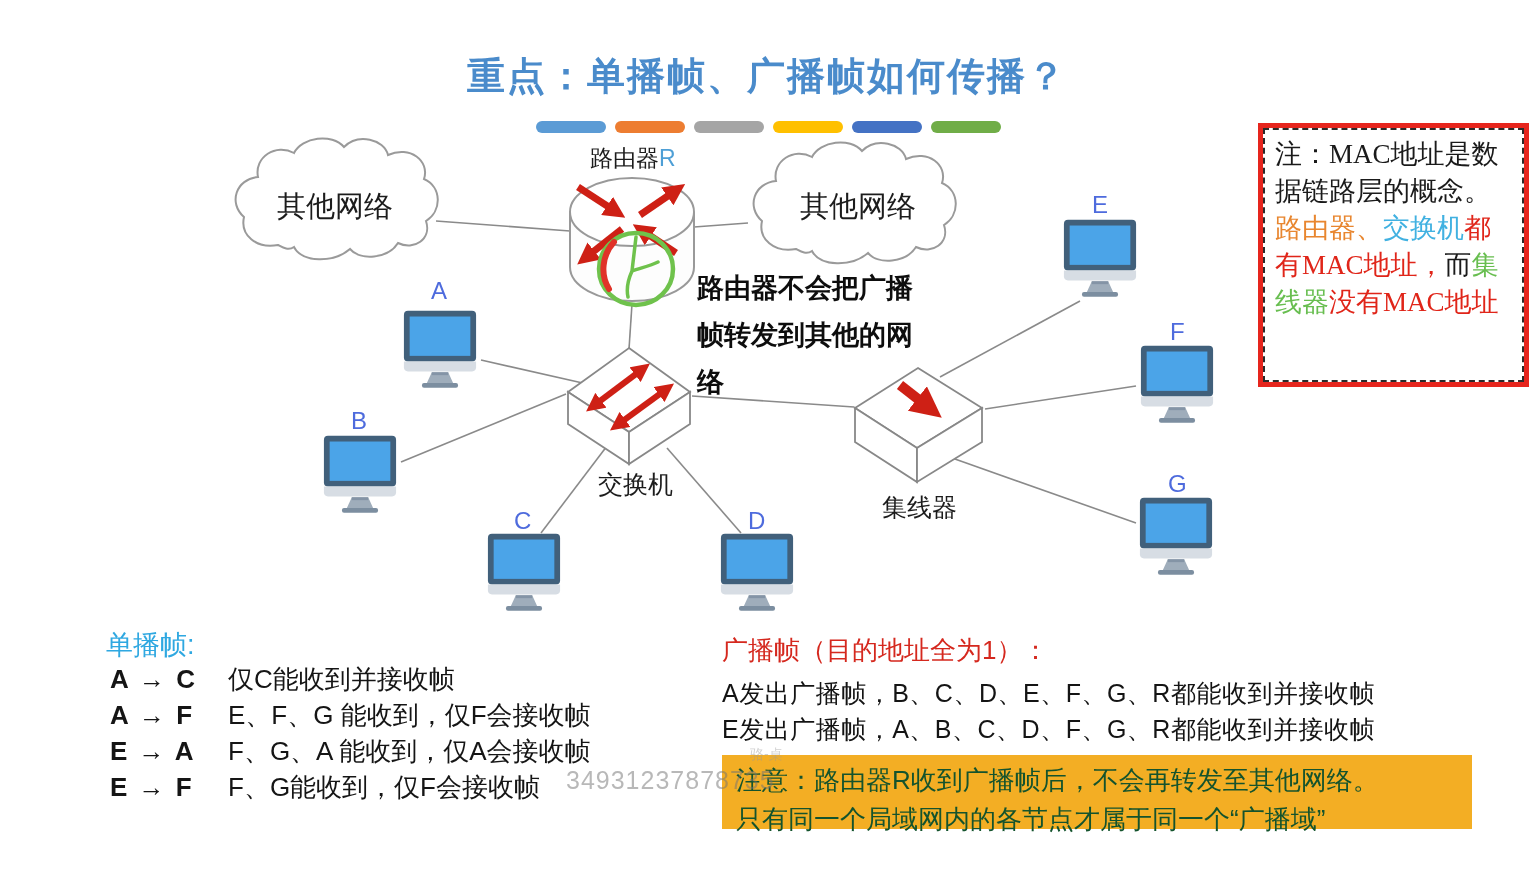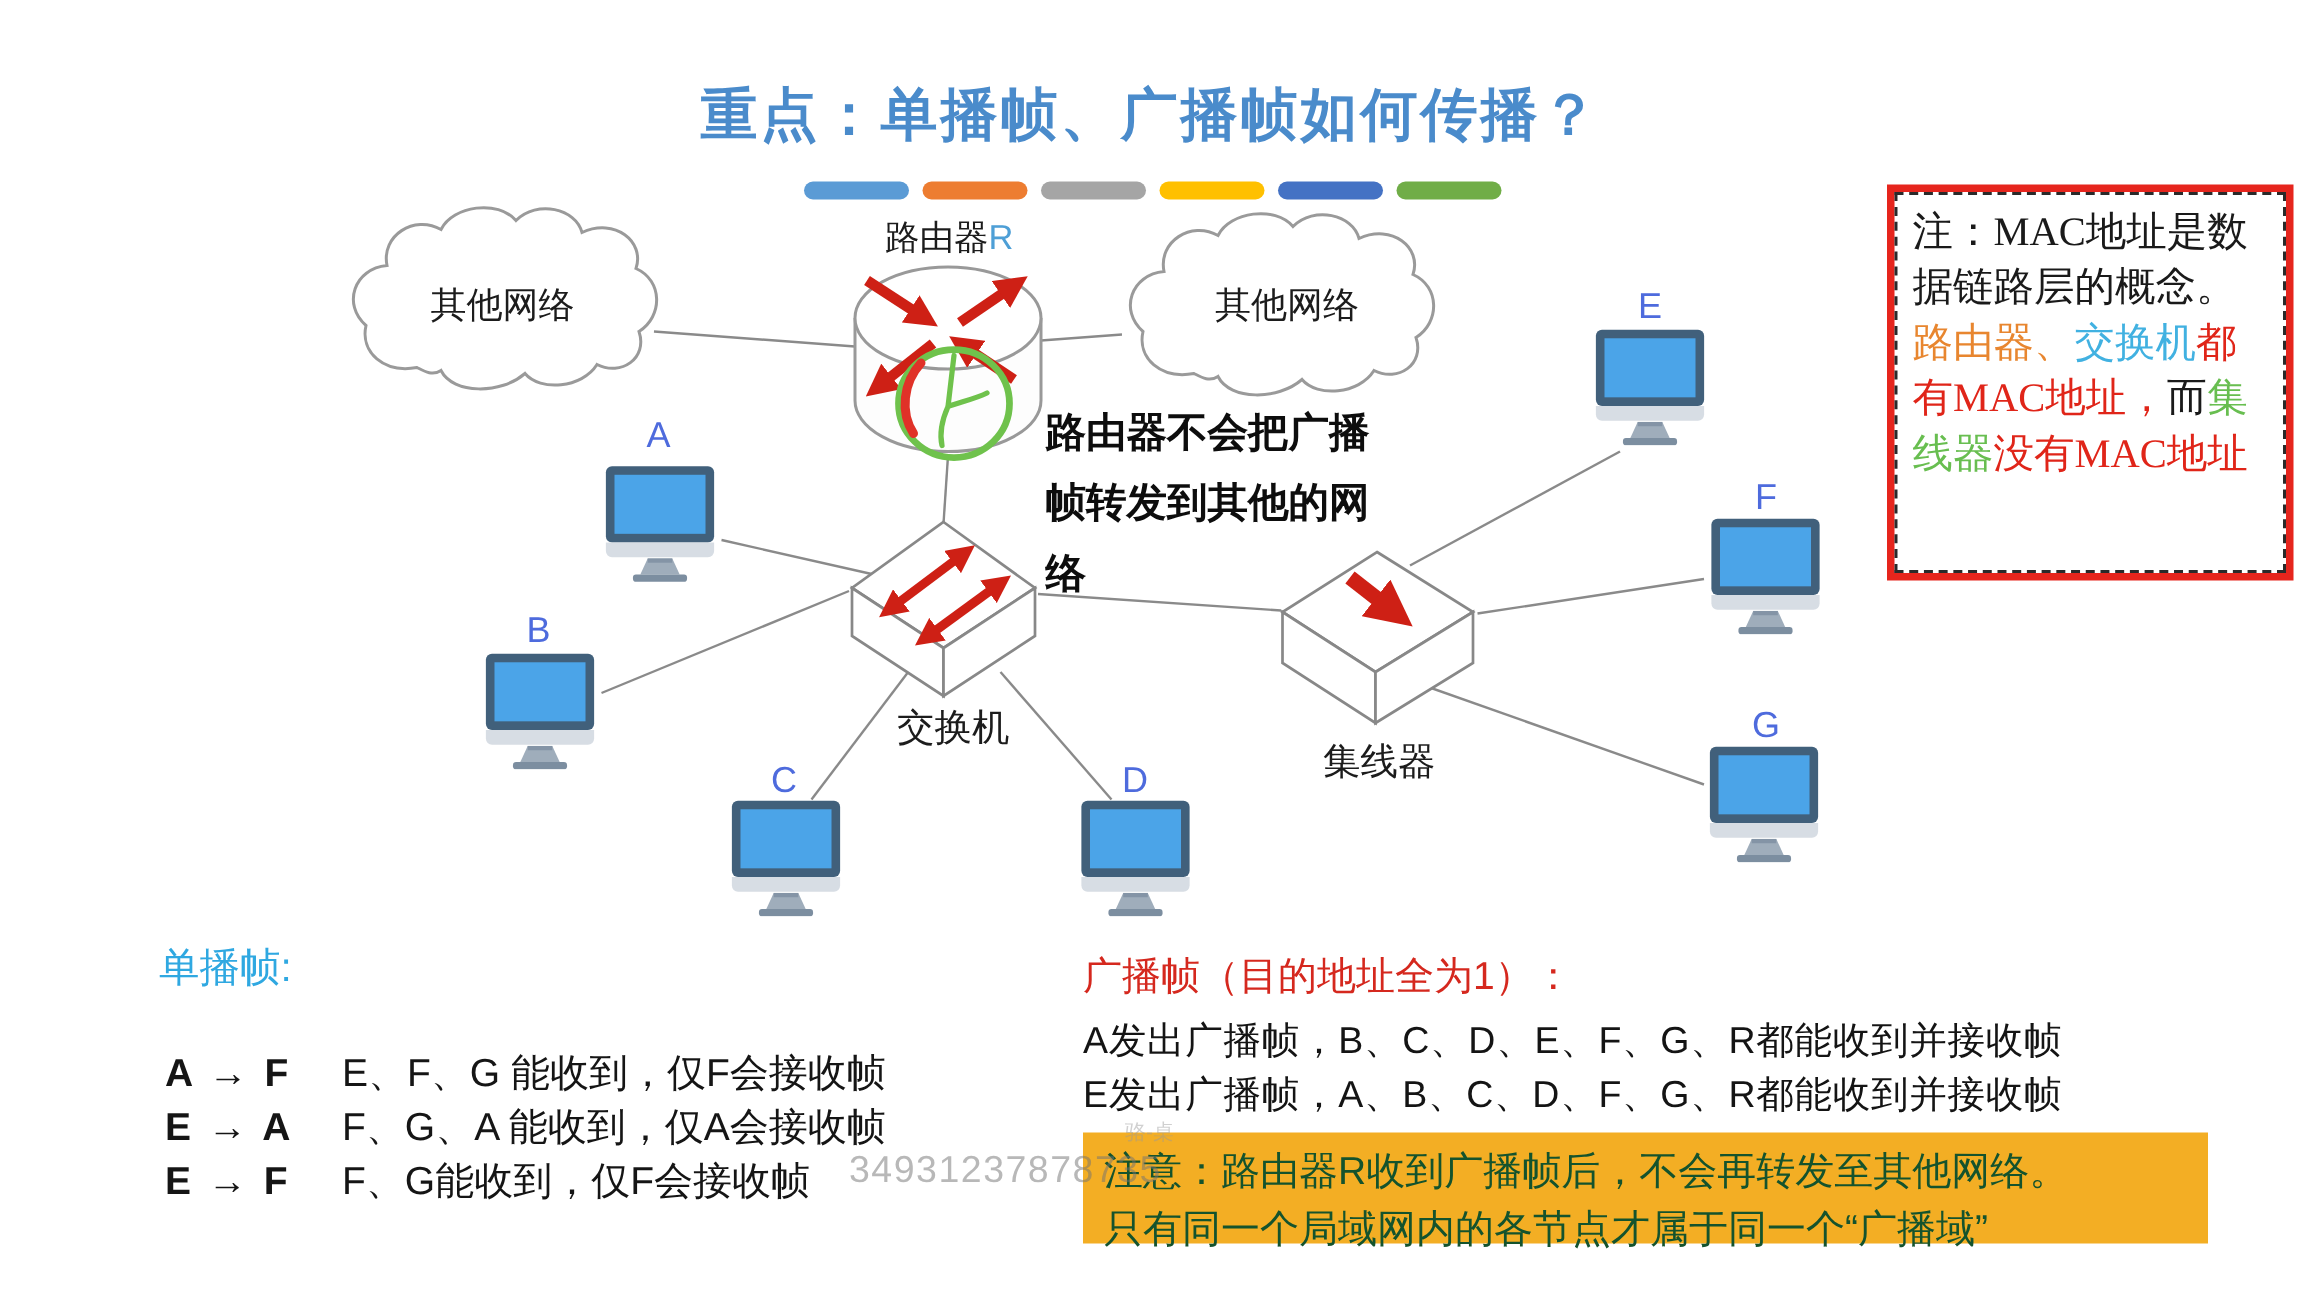--- a/index.html
+++ b/index.html
@@ -9,21 +9,21 @@
   .title { position:absolute; left:0; top:36px; width:100%; text-align:center;
            font-size:38px; font-weight:bold; color:#4A8BCB; letter-spacing:2px; }
 
   .bars { position:absolute; left:536px; top:106px; display:flex; gap:9px; }
   .bar { width:70px; height:12px; border-radius:6px; display:inline-block; }
 
   svg.net { position:absolute; left:0; top:0; }
 
   .lbl { position:absolute; font-size:24px; color:#4E6BDD; font-weight:500; }
   .devlbl { position:absolute; font-size:24px; color:#1c1c1c; }
-  .cloudlbl { position:absolute; width:130px; text-align:center; font-size:24px; color:#1c1c1c; }
+  .cloudlbl { position:absolute; width:130px; text-align:center; font-size:29px; color:#1c1c1c; }
   .routerlbl { position:absolute; left:590px; top:128px; font-size:23px; color:#1c1c1c; }
   .routerlbl .r { color:#4E9FD6; }
 
   .annotation { position:absolute; left:697px; top:250px; width:232px;
                 font-size:27px; font-weight:bold; color:#0d0d0d; line-height:47px; }
 
   .macnote { position:absolute; left:1258px; top:108px; width:271px; height:264px;
              border:5px solid #E6251D; background:#fff; }
   .macnote-inner { width:100%; height:100%; border:2px dashed #2a2a2a; padding:6px 9px 4px 10px;
                    font-family:"Liberation Serif", serif; font-size:27px; line-height:37px; color:#1a1a1a; }
@@ -158,20 +158,23 @@
 
   <div class="annotation">路由器不会把广播帧转发到其他的网络</div>
 
   <div class="macnote">
     <div class="macnote-inner">
       <span>注：MAC地址是数据链路层的概念。</span><span class="mn-orange">路由器、</span><span class="mn-cyan">交换机</span><span class="mn-red">都有MAC地址，</span><span>而</span><span class="mn-green">集线器</span><span class="mn-red">没有MAC地址</span>
     </div>
   </div>
 
   <div class="uni-head">单播帧:</div>
+  <div class="uni-row" style="top:647px;">
+    <span class="uni-route">A → C</span><span>仅C能收到并接收帧</span>
+  </div>
   <div class="uni-row" style="top:683px;">
     <span class="uni-route">A → F</span><span>E、F、G 能收到，仅F会接收帧</span>
   </div>
   <div class="uni-row" style="top:719px;">
     <span class="uni-route">E → A</span><span>F、G、A 能收到，仅A会接收帧</span>
   </div>
   <div class="uni-row" style="top:755px;">
     <span class="uni-route">E → F</span><span>F、G能收到，仅F会接收帧</span>
   </div>
 

